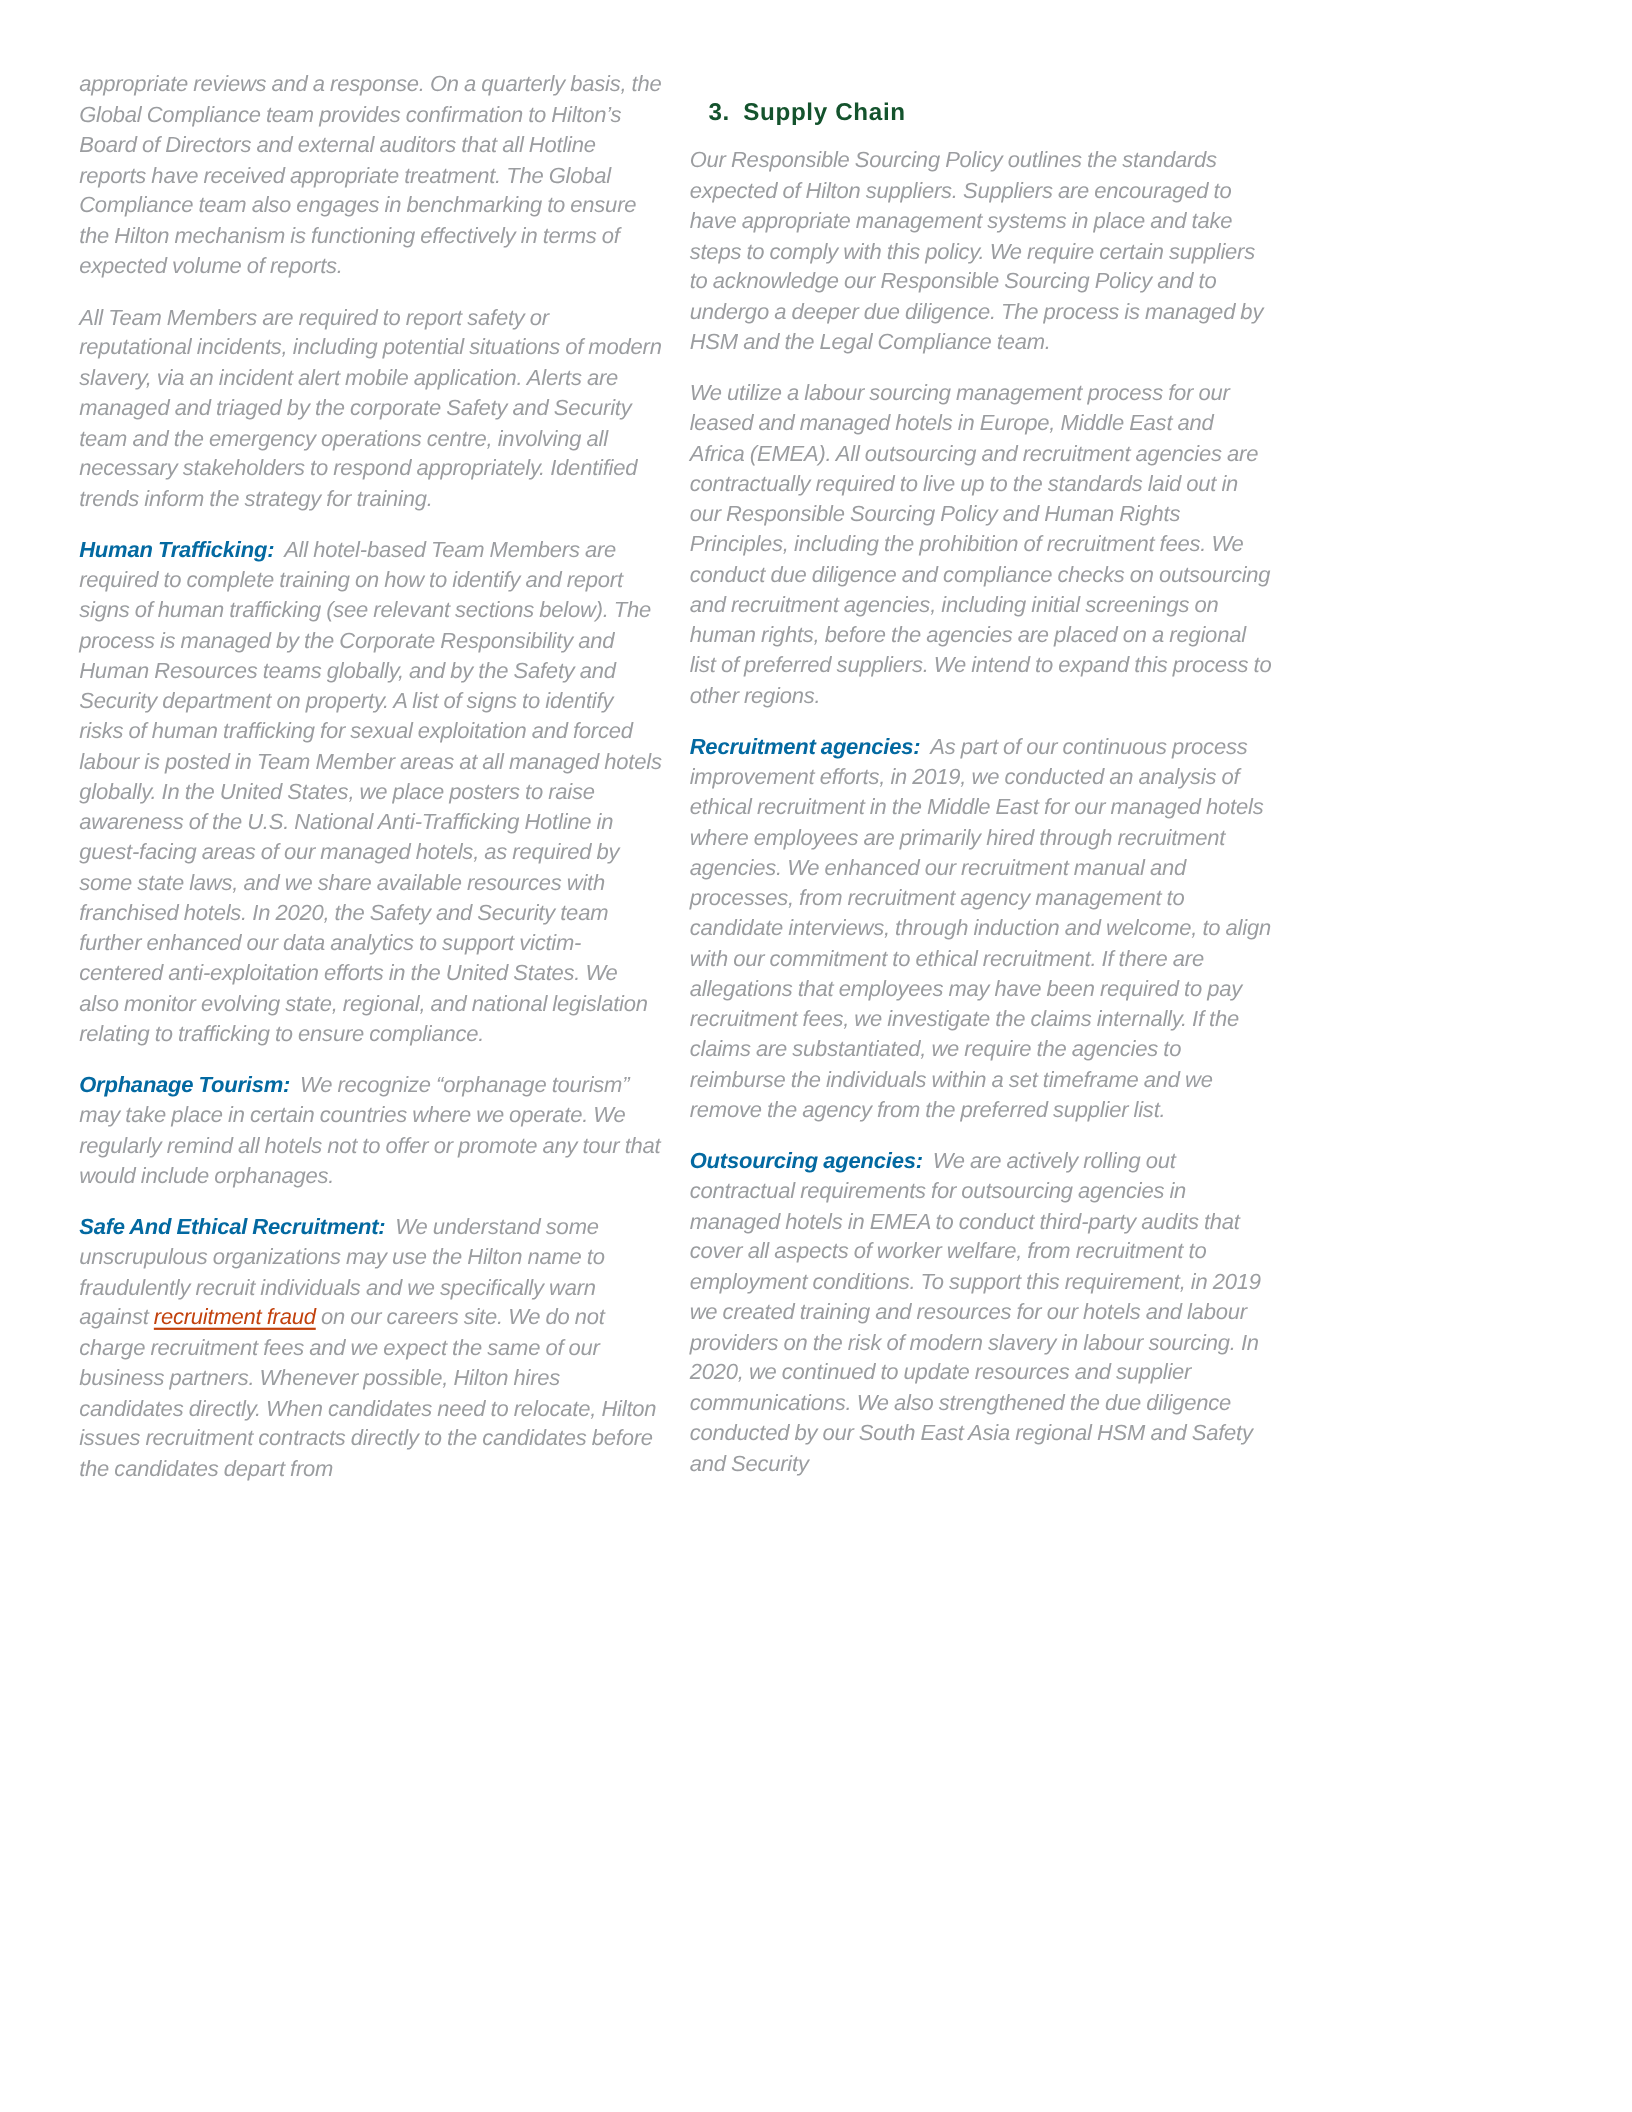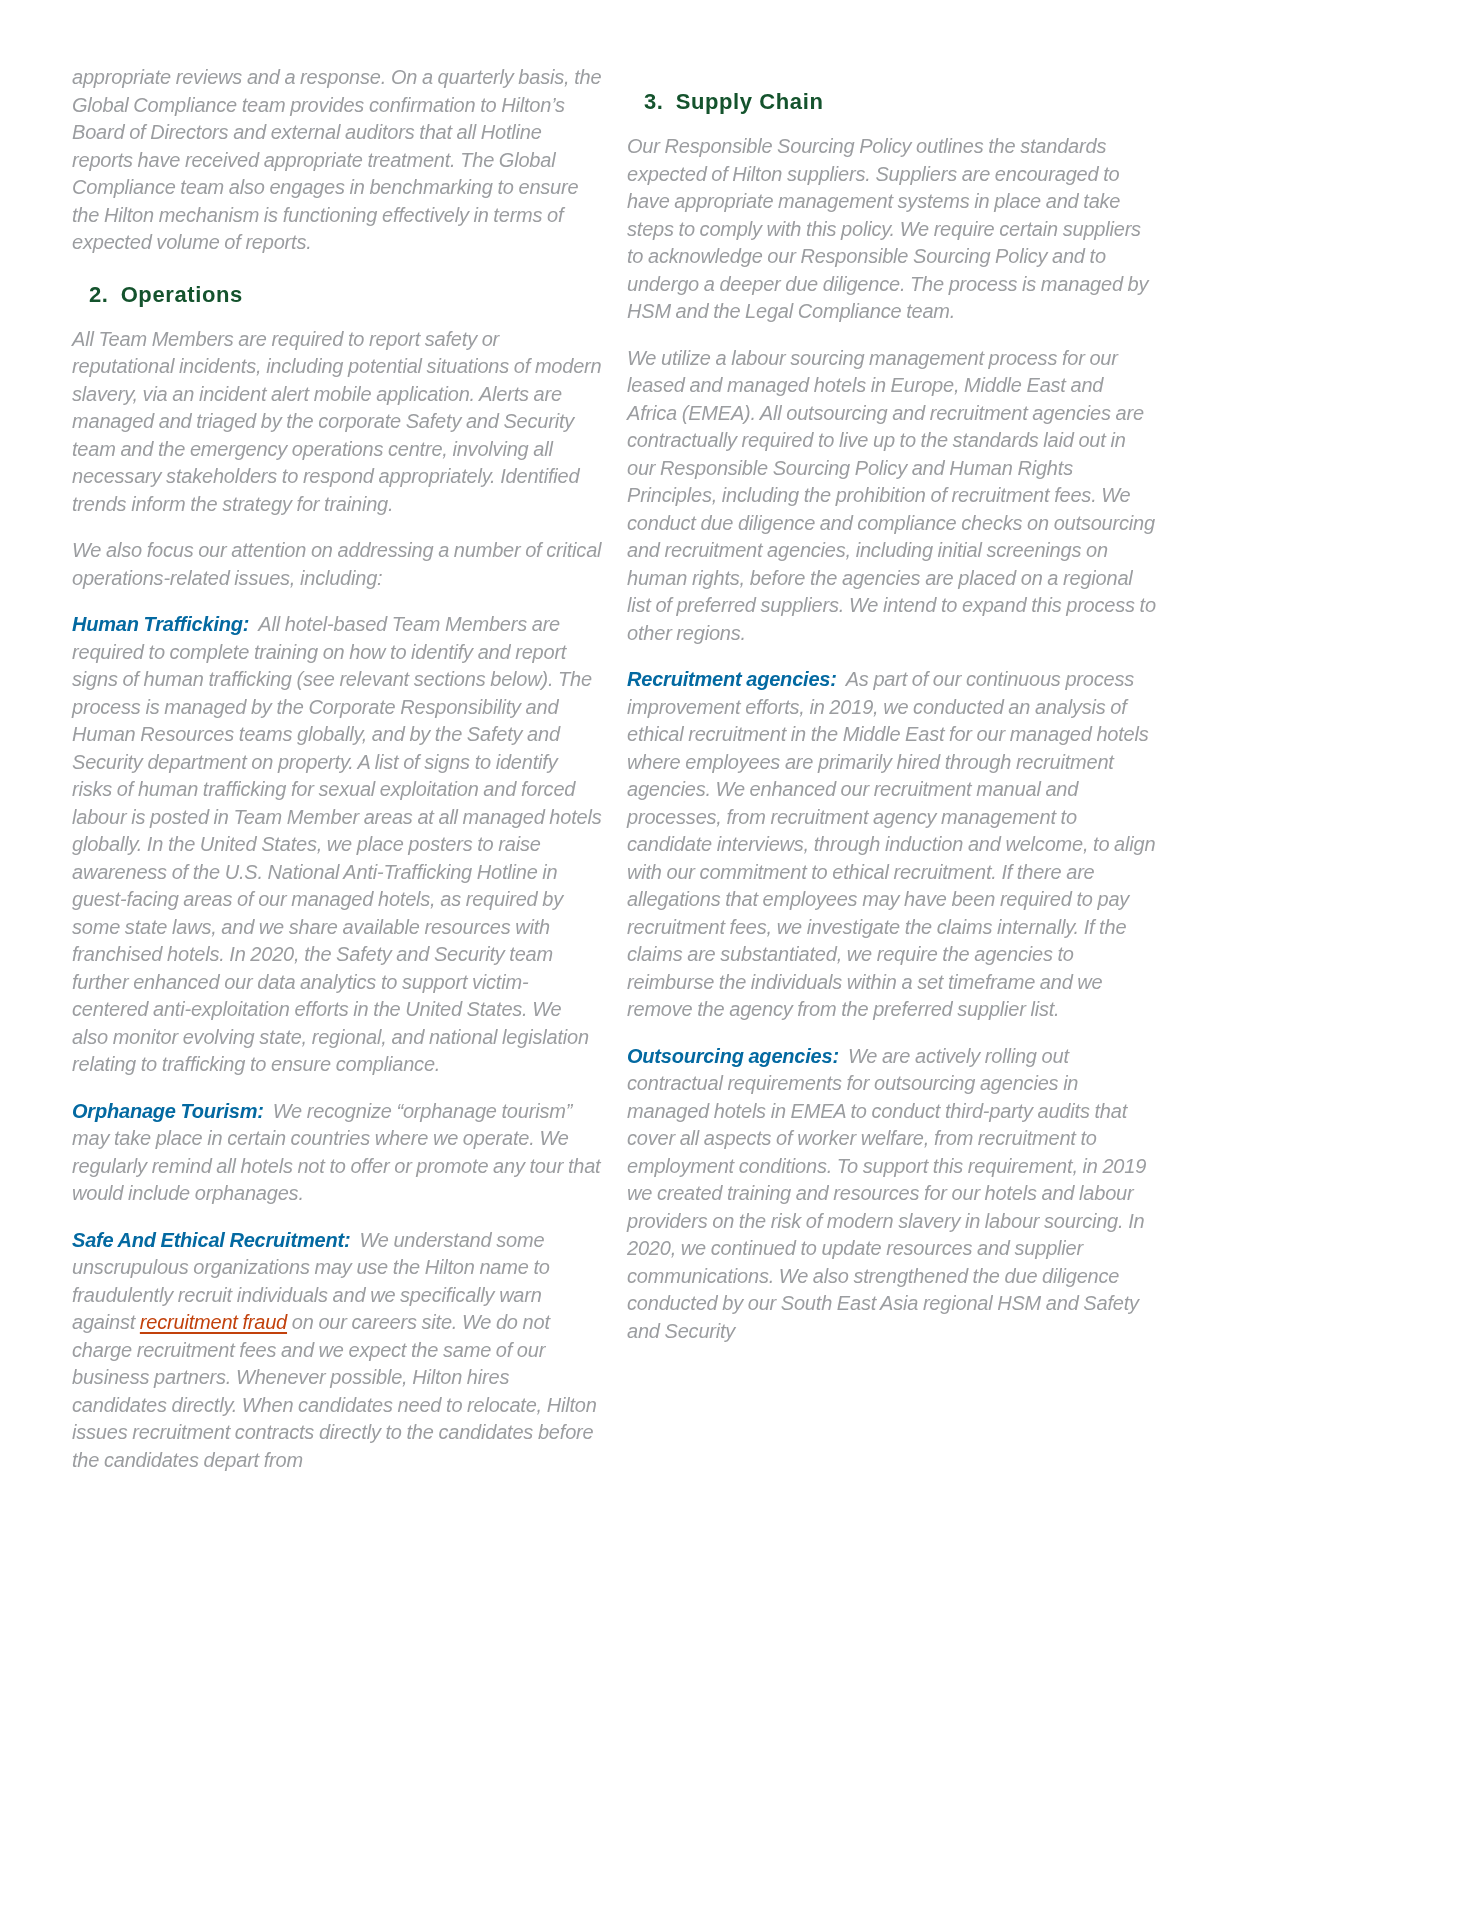--- a/index.html
+++ b/index.html
@@ -61,27 +61,23 @@
 </head>
 <body>
 
 <div class="page">
   <div class="columns">
 
     <div class="col col-left">
 
       <p class="body-para">appropriate reviews and a response. On a quarterly basis, the Global Compliance team provides confirmation to Hilton’s Board of Directors and external auditors that all Hotline reports have received appropriate treatment. The Global Compliance team also engages in benchmarking to ensure the Hilton mechanism is functioning effectively in terms of expected volume of reports.</p>
 
-      <h2 class="section-heading">
-        <span class="heading-number">2.</span><span>Operations</span>
-      </h2>
 
       <p class="body-para">All Team Members are required to report safety or reputational incidents, including potential situations of modern slavery, via an incident alert mobile application. Alerts are managed and triaged by the corporate Safety and Security team and the emergency operations centre, involving all necessary stakeholders to respond appropriately. Identified trends inform the strategy for training.</p>
 
-      <p class="body-para">We also focus our attention on addressing a number of critical operations-related issues, including:</p>
 
       <p class="body-para">
         <span class="lead-label">Human Trafficking:</span><span>All hotel-based Team Members are required to complete training on how to identify and report signs of human trafficking (see relevant sections below). The process is managed by the Corporate Responsibility and Human Resources teams globally, and by the Safety and Security department on property. A list of signs to identify risks of human trafficking for sexual exploitation and forced labour is posted in Team Member areas at all managed hotels globally. In the United States, we place posters to raise awareness of the U.S. National Anti-Trafficking Hotline in guest-facing areas of our managed hotels, as required by some state laws, and we share available resources with franchised hotels. In 2020, the Safety and Security team further enhanced our data analytics to support victim-centered anti-exploitation efforts in the United States. We also monitor evolving state, regional, and national legislation relating to trafficking to ensure compliance.</span>
       </p>
 
       <p class="body-para">
         <span class="lead-label">Orphanage Tourism:</span><span>We recognize “orphanage tourism” may take place in certain countries where we operate. We regularly remind all hotels not to offer or promote any tour that would include orphanages.</span>
       </p>
 
       <p class="body-para">

